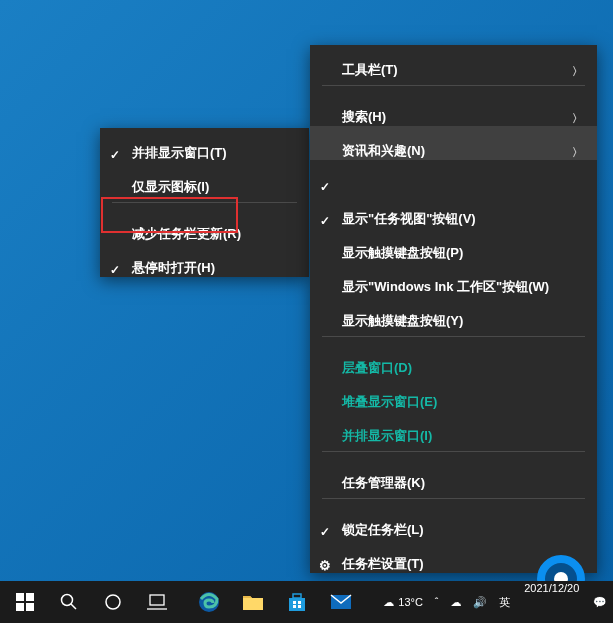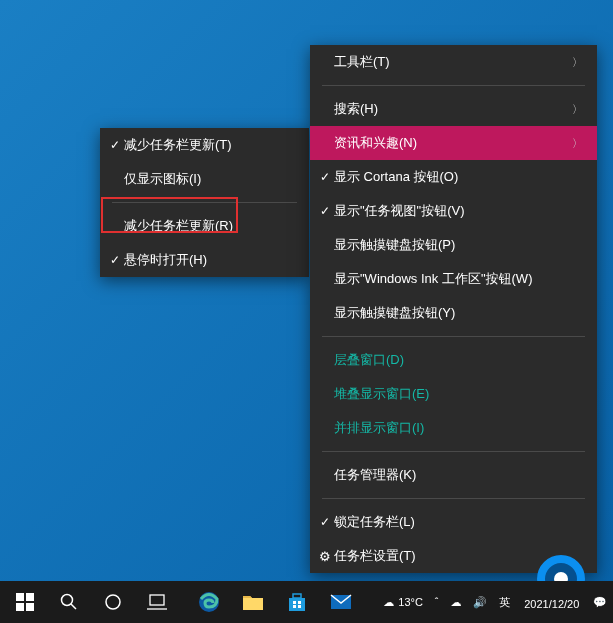--- a/index.html
+++ b/index.html
@@ -2,52 +2,52 @@
 <html><head>
 <meta charset="utf-8">
 <style>
 * { margin: 0; padding: 0; box-sizing: border-box; font-family: "Microsoft YaHei", "Segoe UI", sans-serif; }
 body { width: 613px; height: 623px; background: linear-gradient(135deg, #1a7fc4 0%, #0862a8 100%); position: relative; overflow: hidden; }
 
 .context-menu { position: absolute; background: #2b2b2b; color: #fff; font-size: 13px; box-shadow: 0 4px 16px rgba(0,0,0,0.5); }
 .menu-main { top: 45px; right: 16px; width: 287px; }
 .menu-sub { top: 128px; left: 100px; width: 209px; }
 
-.menu-item { display: flex; align-items: center; height: 34px; padding: 0 12px 0 24px; position: relative; cursor: default; }
-.menu-item.hovered { background: #be185d; }
+.menu-item { display: flex; align-items: flex-end; height: 34px; padding: 0 12px 0 32px; position: relative; cursor: default; font-weight: bold; }
+.menu-item.hovered { background: #404040; }
 .menu-item.disabled { color: #14b8a6; }
 .menu-item .chevron { position: absolute; right: 14px; font-size: 11px; color: #ccc; }
 .menu-item .check { position: absolute; left: 10px; font-size: 12px; }
 .menu-item .gear { position: absolute; left: 9px; font-size: 13px; }
 
 .separator { height: 1px; background: #4a4a4a; margin: 6px 12px; }
 
 .highlight-box { position: absolute; border: 2px solid #e03030; pointer-events: none; }
 
 .taskbar { position: absolute; bottom: 0; left: 0; right: 0; height: 42px; background: #1b1b1b; display: flex; align-items: center; }
 .taskbar-left { display: flex; align-items: center; gap: 2px; padding-left: 4px; }
 .taskbar-icon { width: 42px; height: 42px; display: flex; align-items: center; justify-content: center; cursor: pointer; }
 .taskbar-right { margin-left: auto; display: flex; align-items: center; height: 100%; color: #fff; font-size: 11px; }
 .tray-item { display: flex; align-items: center; gap: 4px; padding: 0 6px; height: 100%; }
-.clock { display: flex; flex-direction: column; align-items: flex-end; padding: 16px 8px; line-height: 1.3; }
+.clock { display: flex; flex-direction: column; align-items: flex-end; padding: 0 8px; line-height: 1.3; }
 
 .watermark { position: absolute; bottom: 20px; right: 28px; display: flex; align-items: center; gap: 6px; pointer-events: none; }
 .watermark-circle { width: 48px; height: 48px; border: 8px solid #0b8ff0; border-radius: 50%; background: #05508e; position: relative; }
 .watermark-dot { position: absolute; width: 14px; height: 14px; background: #fff; border-radius: 50%; top: 9px; left: 9px; }
 .watermark-text { color: #fff; font-size: 22px; font-weight: bold; }
 
 svg { display: block; }
 </style>
 </head>
 <body>
 
 <div class="context-menu menu-sub">
   <div class="menu-item">
     <span class="check">✓</span>
-    <span>减少任务栏更新(T)</span>
+    <span>并排显示窗口(T)</span>
   </div>
   <div class="menu-item">
     <span>仅显示图标(I)</span>
   </div>
   <div class="separator"></div>
   <div class="menu-item">
     <span>减少任务栏更新(R)</span>
   </div>
   <div class="menu-item">
     <span class="check">✓</span>
@@ -66,21 +66,20 @@
   <div class="menu-item">
     <span>搜索(H)</span>
     <span class="chevron">〉</span>
   </div>
   <div class="menu-item hovered">
     <span>资讯和兴趣(N)</span>
     <span class="chevron">〉</span>
   </div>
   <div class="menu-item">
     <span class="check">✓</span>
-    <span>显示 Cortana 按钮(O)</span>
   </div>
   <div class="menu-item">
     <span class="check">✓</span>
     <span>显示"任务视图"按钮(V)</span>
   </div>
   <div class="menu-item">
     <span>显示触摸键盘按钮(P)</span>
   </div>
   <div class="menu-item">
     <span>显示"Windows Ink 工作区"按钮(W)</span>

